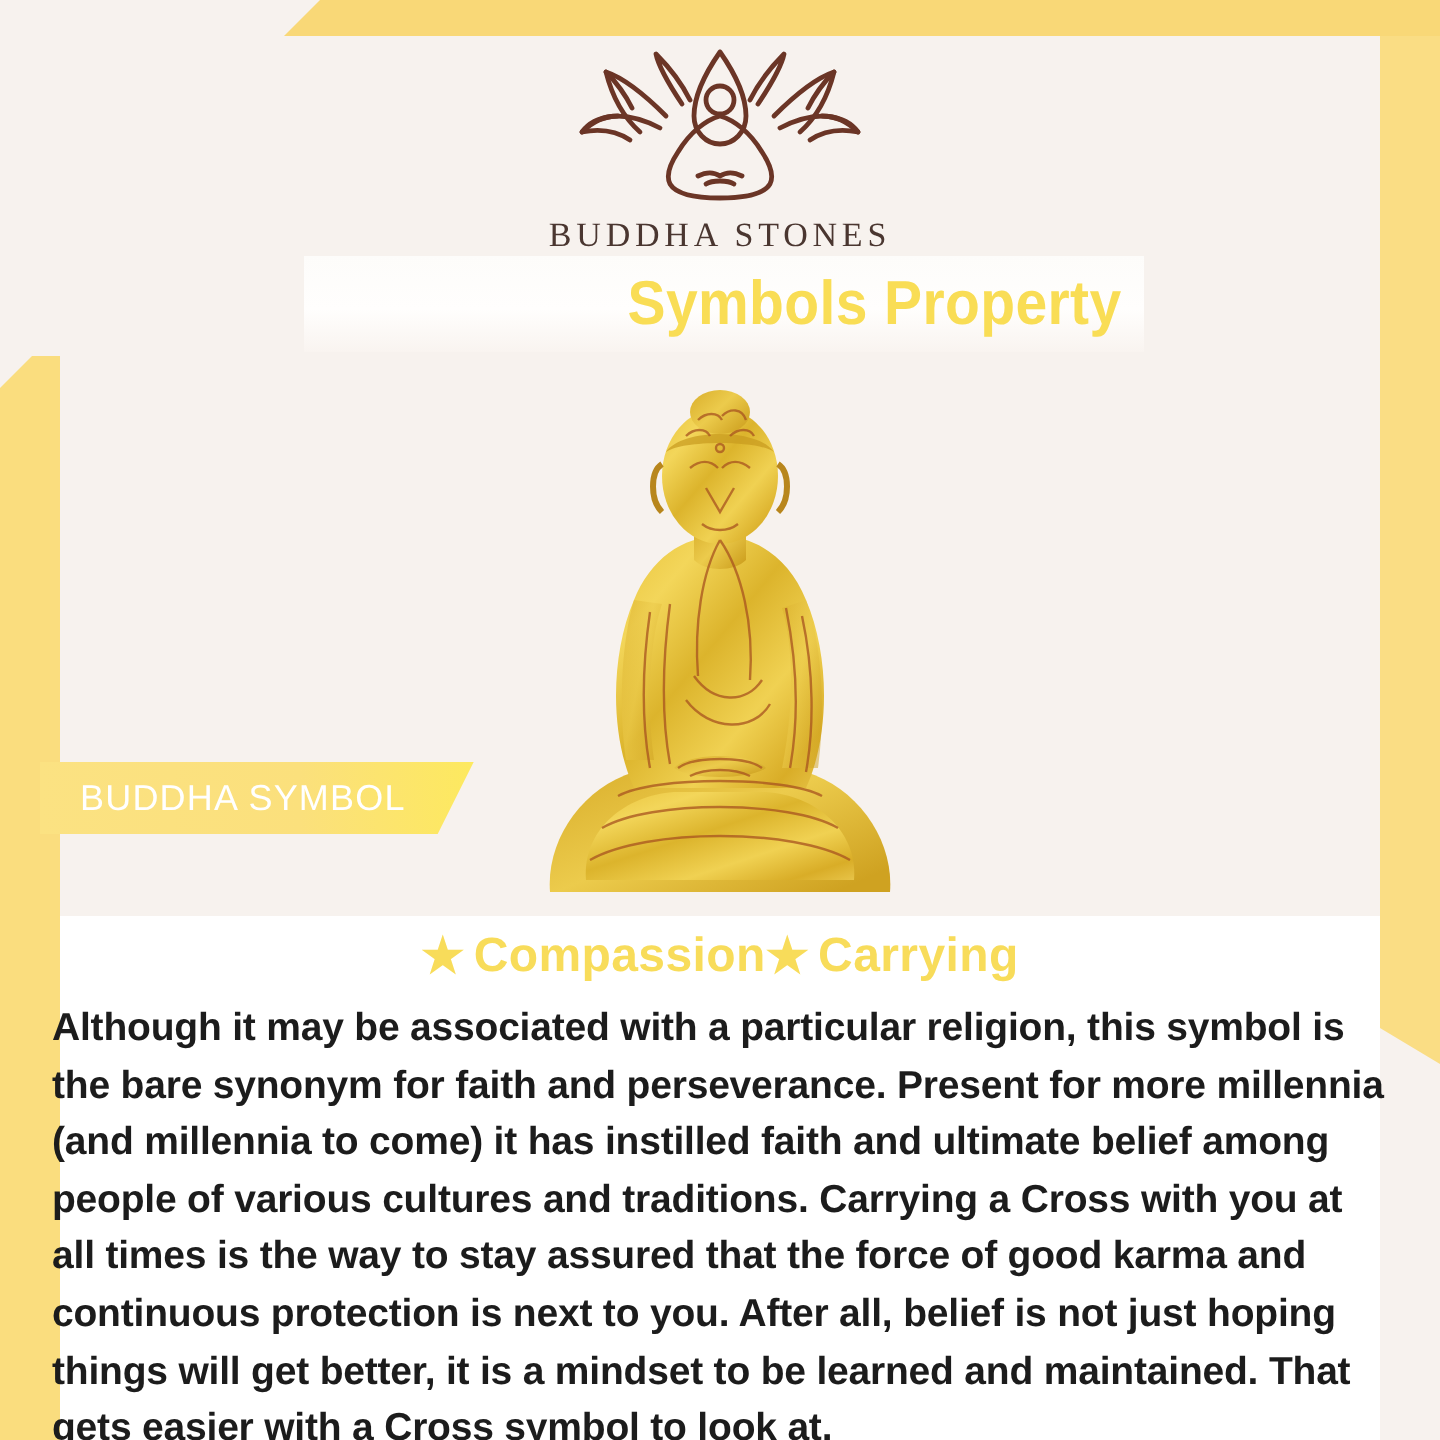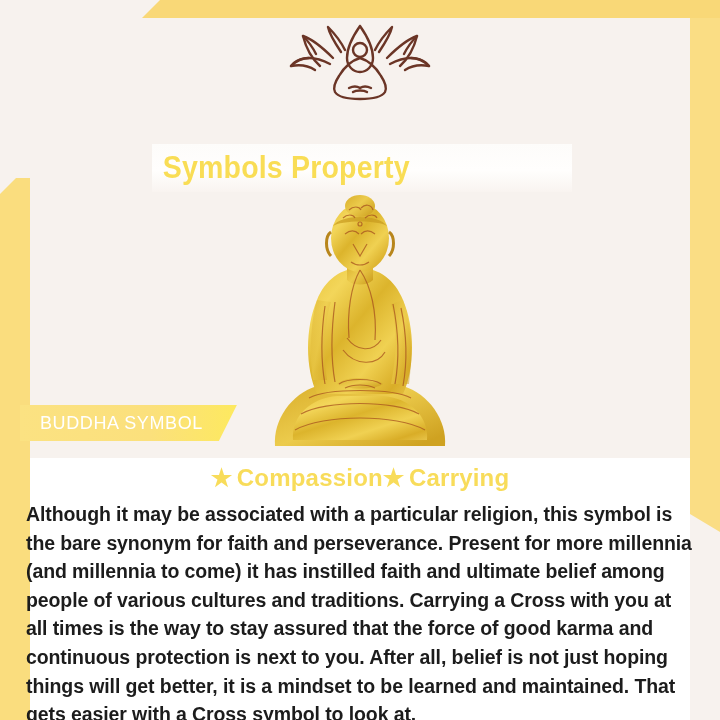--- a/index.html
+++ b/index.html
@@ -86,28 +86,28 @@
     font-family: "Liberation Serif", serif;
     font-size: 17px;
     letter-spacing: 2.4px;
     color: #4a3630;
     font-weight: 400;
   }
 
   
   .title-band {
     position: absolute;
-    top: 144px;
+    top: 128px;
     left: 152px;
     width: 420px;
     height: 48px;
     background: linear-gradient(to bottom, #fdfcfa 0%, #fffefd 55%, #f9f4f0 100%);
     display: flex;
     align-items: center;
-    justify-content: flex-start;
+    justify-content: flex-end;
     z-index: 5;
   }
   .title-text {
     font-family: "Liberation Sans Narrow", "Liberation Sans", sans-serif;
     font-size: 31px;
     font-weight: bold;
     color: #f9dd55;
     letter-spacing: 0.2px;
     transform: scaleX(0.92);
     white-space: nowrap;
@@ -124,21 +124,21 @@
     align-items: flex-end;
     justify-content: center;
     z-index: 4;
   }
   .buddha-svg { display: block; }
 
   
   .tag {
     position: absolute;
     left: 20px;
-    top: 405px;
+    top: 381px;
     height: 36px;
     padding: 0 34px 0 20px;
     background: linear-gradient(to right, #fbe282 0%, #fbe07c 60%, #fde95f 100%);
     clip-path: polygon(0 0, 100% 0, calc(100% - 18px) 100%, 0 100%);
     display: flex;
     align-items: center;
     z-index: 6;
   }
   .tag-text {
     color: #ffffff;
@@ -229,20 +229,21 @@
         <path d="M85 2 C78 12 72 24 72 34 C72 42 78 48 85 48 C92 48 98 42 98 34 C98 24 92 12 85 2"></path>
 
         <circle cx="85" cy="26" r="7"></circle>
 
         <path d="M85 34 C78 36 70 42 64 52 C60 58 58 64 60 68 C63 73 72 75 85 75 C98 75 107 73 110 68 C112 64 110 58 106 52 C100 42 92 36 85 34 Z"></path>
 
         <path d="M74 64 C78 62 82 62 85 64 C88 62 92 62 96 64"></path>
         <path d="M78 68 C81 66 89 66 92 68"></path>
       </g>
     </svg>
+    <div class="logo-word">BUDDHA STONES</div>
   </div>
 
   <div class="title-band">
     <div class="title-text">Symbols Property</div>
   </div>
 
   <div class="buddha-wrap">
     <svg class="buddha-svg" width="190" height="262" viewBox="0 0 190 262" aria-hidden="true">
       <defs>
         <linearGradient id="gold" x1="0" y1="0" x2="1" y2="1">

